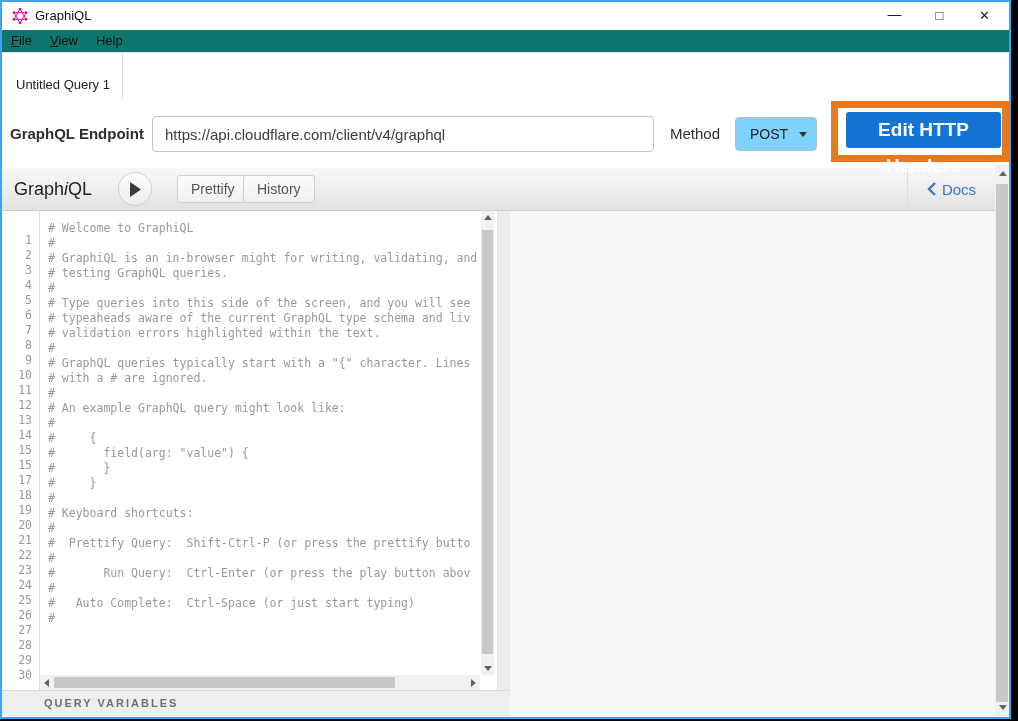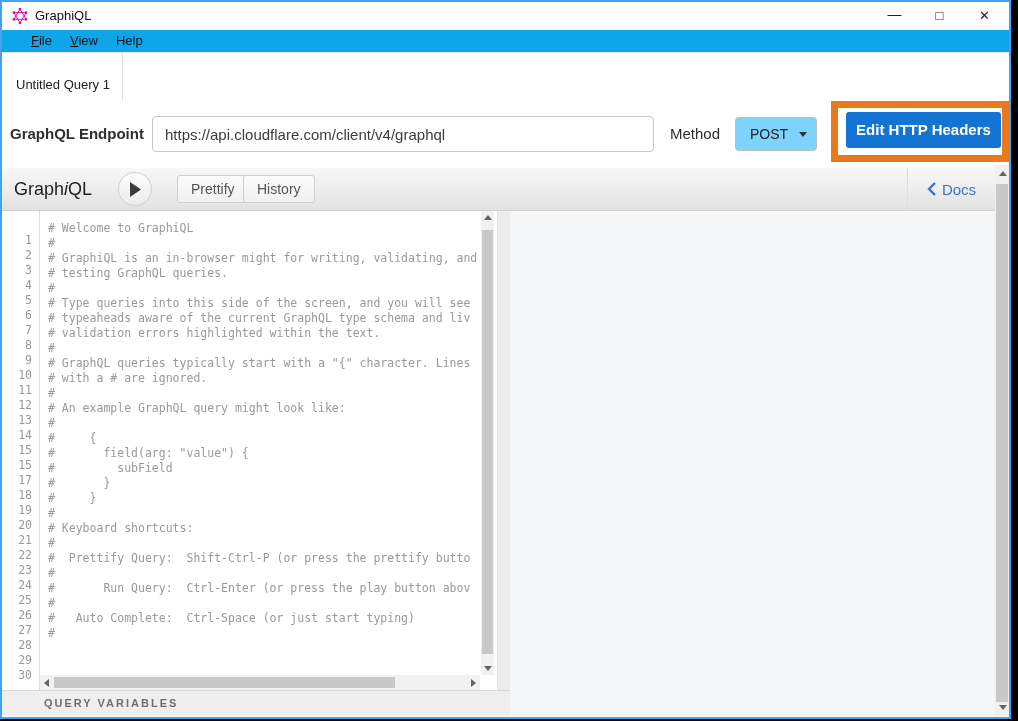--- a/index.html
+++ b/index.html
@@ -20,41 +20,41 @@
   .titlebar{left:0;top:0;right:0;height:28px;background:#fff;}
   .app-logo{position:absolute;left:10px;top:6px;width:16px;height:16px;}
   .app-title{position:absolute;left:33px;top:0;line-height:28px;font-size:13px;color:#111;}
   .win-controls{position:absolute;right:2px;top:0;height:28px;display:flex;}
   .win-btn{width:45px;height:28px;text-align:center;line-height:28px;font-size:13px;color:#222;cursor:default;}
   .win-btn.min{font-size:14px;line-height:24px;}
   .win-btn.max{font-size:13px;}
   .win-btn.close{font-size:13px;}
 
   
-  .menubar{left:0;top:28px;right:0;height:22px;background:#0ea5e9;display:flex;align-items:center;padding-left:20px;}
+  .menubar{left:0;top:28px;right:0;height:22px;background:#0f766e;display:flex;align-items:center;padding-left:0;}
   .menu-item{display:inline-block;padding:0 9px;font-size:13px;line-height:22px;color:#111;}
   .menu-item.accel::first-letter{text-decoration:underline;}
 
   
   .tabstrip{left:0;top:50px;right:0;height:64px;border-top:1px solid #e4e4e4;display:flex;background:#fff;}
   .tab{width:121px;height:100%;border-right:1px solid #ddd;display:flex;align-items:center;padding-left:14px;font-size:13px;color:#222;background:#fff;}
   .tab-filler{flex:1;border-bottom:1px solid #ddd;}
 
   
   .endpoint-row{left:0;top:98px;right:0;height:68px;background:#fff;}
   .ep-label{position:absolute;left:8px;top:0;line-height:68px;font-size:15px;color:#2e2e2e;font-weight:bold;}
   .ep-input{position:absolute;left:150px;top:16px;width:502px;height:36px;border:1px solid #c6c6c6;border-radius:4px;padding:0 12px;font-size:15px;color:#3c3c3c;font-family:"Liberation Sans",sans-serif;background:#fff;outline:none;}
   .method-label{position:absolute;left:668px;top:0;line-height:68px;font-size:15px;color:#2e2e2e;}
   .method-select{position:absolute;left:733px;top:17px;width:82px;height:34px;border:1px solid #bdbdbd;border-radius:4px;background:#7dd3fc;}
   .method-value{position:absolute;left:14px;top:0;line-height:32px;font-size:14px;color:#222;}
   .method-caret{position:absolute;right:9px;top:14px;width:0;height:0;border-left:4px solid transparent;border-right:4px solid transparent;border-top:5px solid #333;}
 
   
   .highlight-box{left:829px;top:99px;width:178px;height:61px;border:7px solid var(--c-highlight);z-index:30;}
-  .headers-btn{left:844px;top:110px;width:155px;height:36px;background:var(--c-button);border:none;border-radius:3px;color:#fff;font-size:15px;font-weight:bold;line-height:36px;text-align:center;z-index:31;font-family:"Liberation Sans",sans-serif;}
+  .headers-btn{left:844px;top:110px;width:155px;height:36px;background:var(--c-button);border:none;border-radius:3px;color:#fff;font-size:19px;font-weight:bold;line-height:36px;text-align:center;z-index:31;font-family:"Liberation Sans",sans-serif;}
 
   
   .gql-toolbar{left:0;top:166px;width:993px;height:43px;background:linear-gradient(#f8f8f8,#e2e2e2);border-bottom:1px solid #d0d0d0;}
   .gql-logo{position:absolute;left:12px;top:0;line-height:42px;font-size:18px;color:#1f1f1f;}
   .gql-logo .it{font-style:italic;}
   .execute-btn{position:absolute;left:116px;top:4px;width:34px;height:34px;border-radius:50%;border:1px solid #cfcfcf;background:linear-gradient(#fdfdfd,#ececec);display:flex;align-items:center;justify-content:center;}
   .tb-btn{position:absolute;top:7px;height:28px;padding:0 13px;border:1px solid #d0d0d0;border-radius:3px;background:linear-gradient(#fbfbfb,#f0f0f0);color:#555;font-size:14px;line-height:26px;font-family:"Liberation Sans",sans-serif;}
   .tb-prettify{left:175px;}
   .tb-history{left:241px;}
   .docs-area{position:absolute;left:905px;top:0;width:88px;height:100%;border-left:1px solid #ddd;display:flex;align-items:center;justify-content:center;gap:6px;color:var(--c-docs);font-size:15px;}
@@ -208,21 +208,20 @@
         <div class="cl"># typeaheads aware of the current GraphQL type schema and liv</div>
         <div class="cl"># validation errors highlighted within the text.</div>
         <div class="cl">#</div>
         <div class="cl"># GraphQL queries typically start with a "{" character. Lines</div>
         <div class="cl"># with a # are ignored.</div>
         <div class="cl">#</div>
         <div class="cl"># An example GraphQL query might look like:</div>
         <div class="cl">#</div>
         <div class="cl">#     {</div>
         <div class="cl">#       field(arg: "value") {</div>
-        <div class="cl">#         subField</div>
         <div class="cl">#       }</div>
         <div class="cl">#     }</div>
         <div class="cl">#</div>
         <div class="cl"># Keyboard shortcuts:</div>
         <div class="cl">#</div>
         <div class="cl">#  Prettify Query:  Shift-Ctrl-P (or press the prettify butto</div>
         <div class="cl">#</div>
         <div class="cl">#       Run Query:  Ctrl-Enter (or press the play button abov</div>
         <div class="cl">#</div>
         <div class="cl">#   Auto Complete:  Ctrl-Space (or just start typing)</div>

